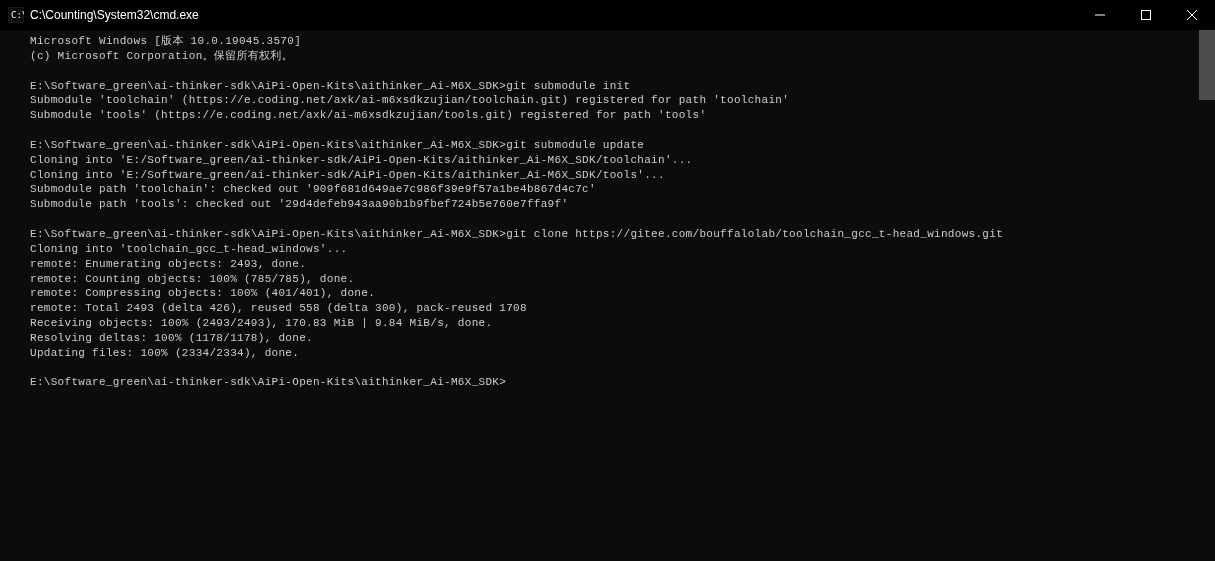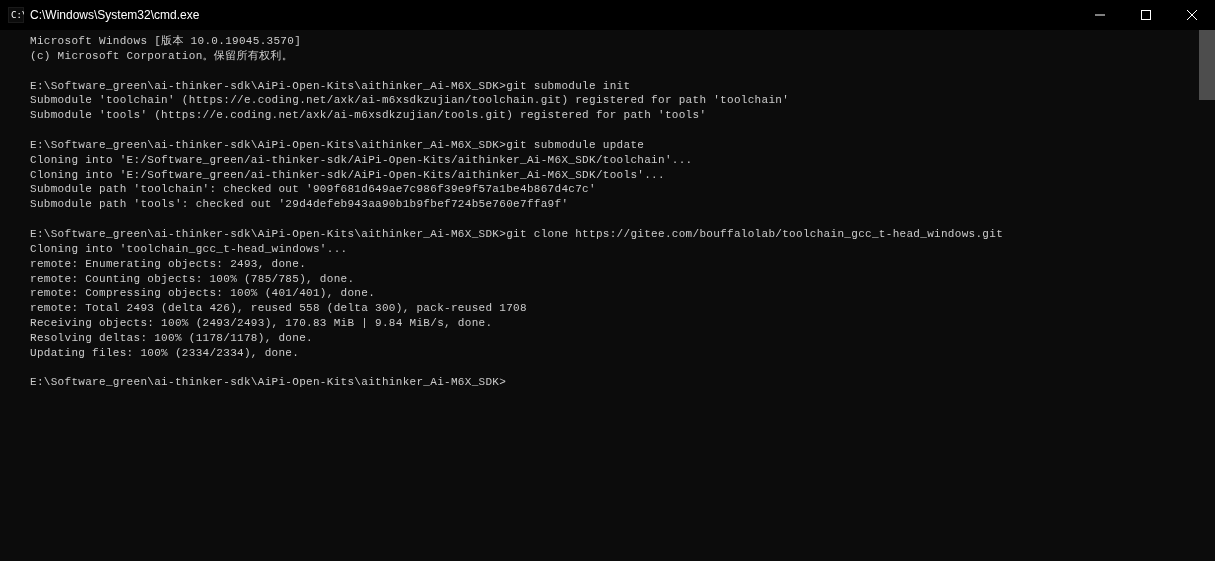--- a/index.html
+++ b/index.html
@@ -97,21 +97,21 @@
 
 <div class="titlebar">
   <div class="titlebar-left">
     <span class="cmd-icon">
       <svg viewBox="0 0 16 16">
         <rect x="0" y="0" width="16" height="16" fill="#1a1a1a"></rect>
         <rect x="1" y="1" width="14" height="14" fill="#0c0c0c"></rect>
         <text x="3" y="11" font-size="9" fill="#ffffff" font-family="monospace">C:\</text>
       </svg>
     </span>
-    <span class="title-text">C:\Windows\System32\cmd.exe</span>
+    <span class="title-text">C:\Counting\System32\cmd.exe</span>
   </div>
   <div class="titlebar-right">
     <div class="win-btn">
       <svg viewBox="0 0 10 10">
           <line x1="0" y1="5" x2="10" y2="5" stroke="#ffffff" stroke-width="1"></line>
         </svg>
     </div>
     <div class="win-btn">
       <svg viewBox="0 0 10 10">
           <rect x="0.5" y="0.5" width="9" height="9" fill="none" stroke="#ffffff" stroke-width="1"></rect>

